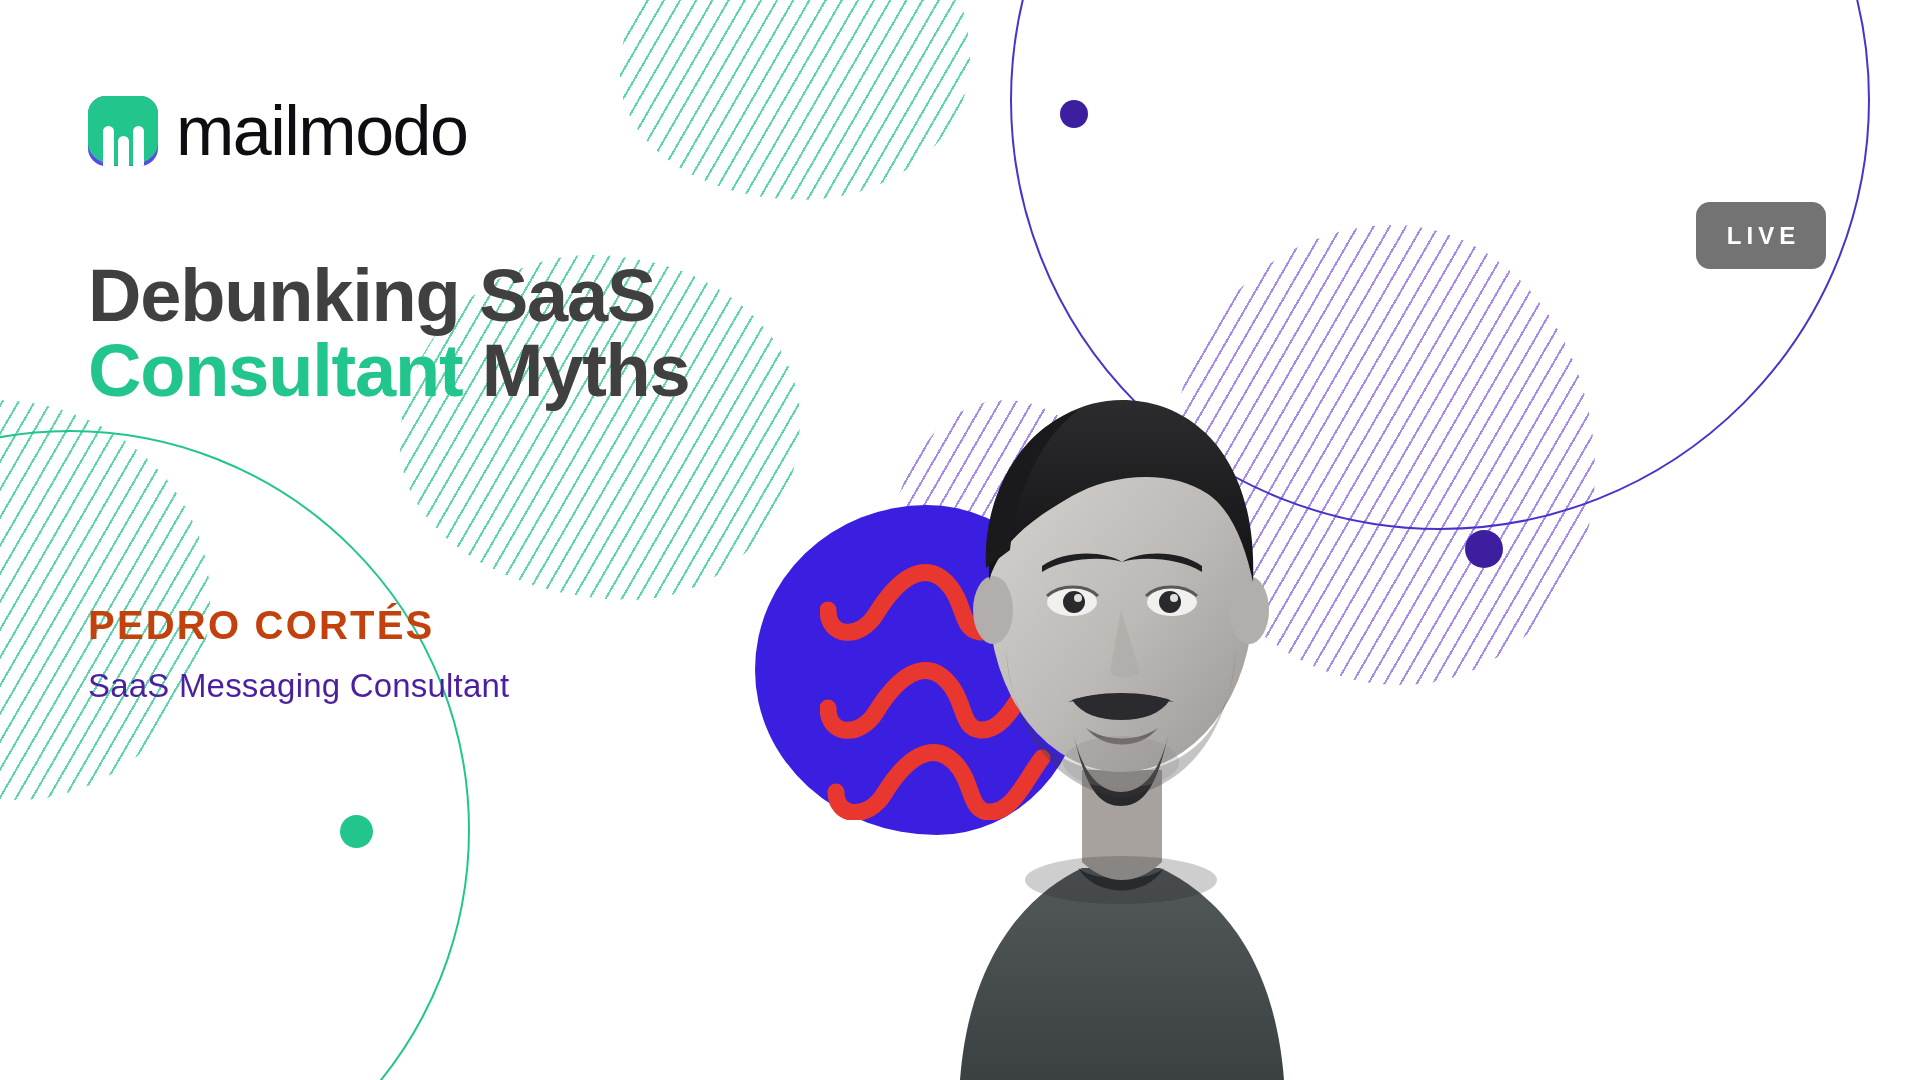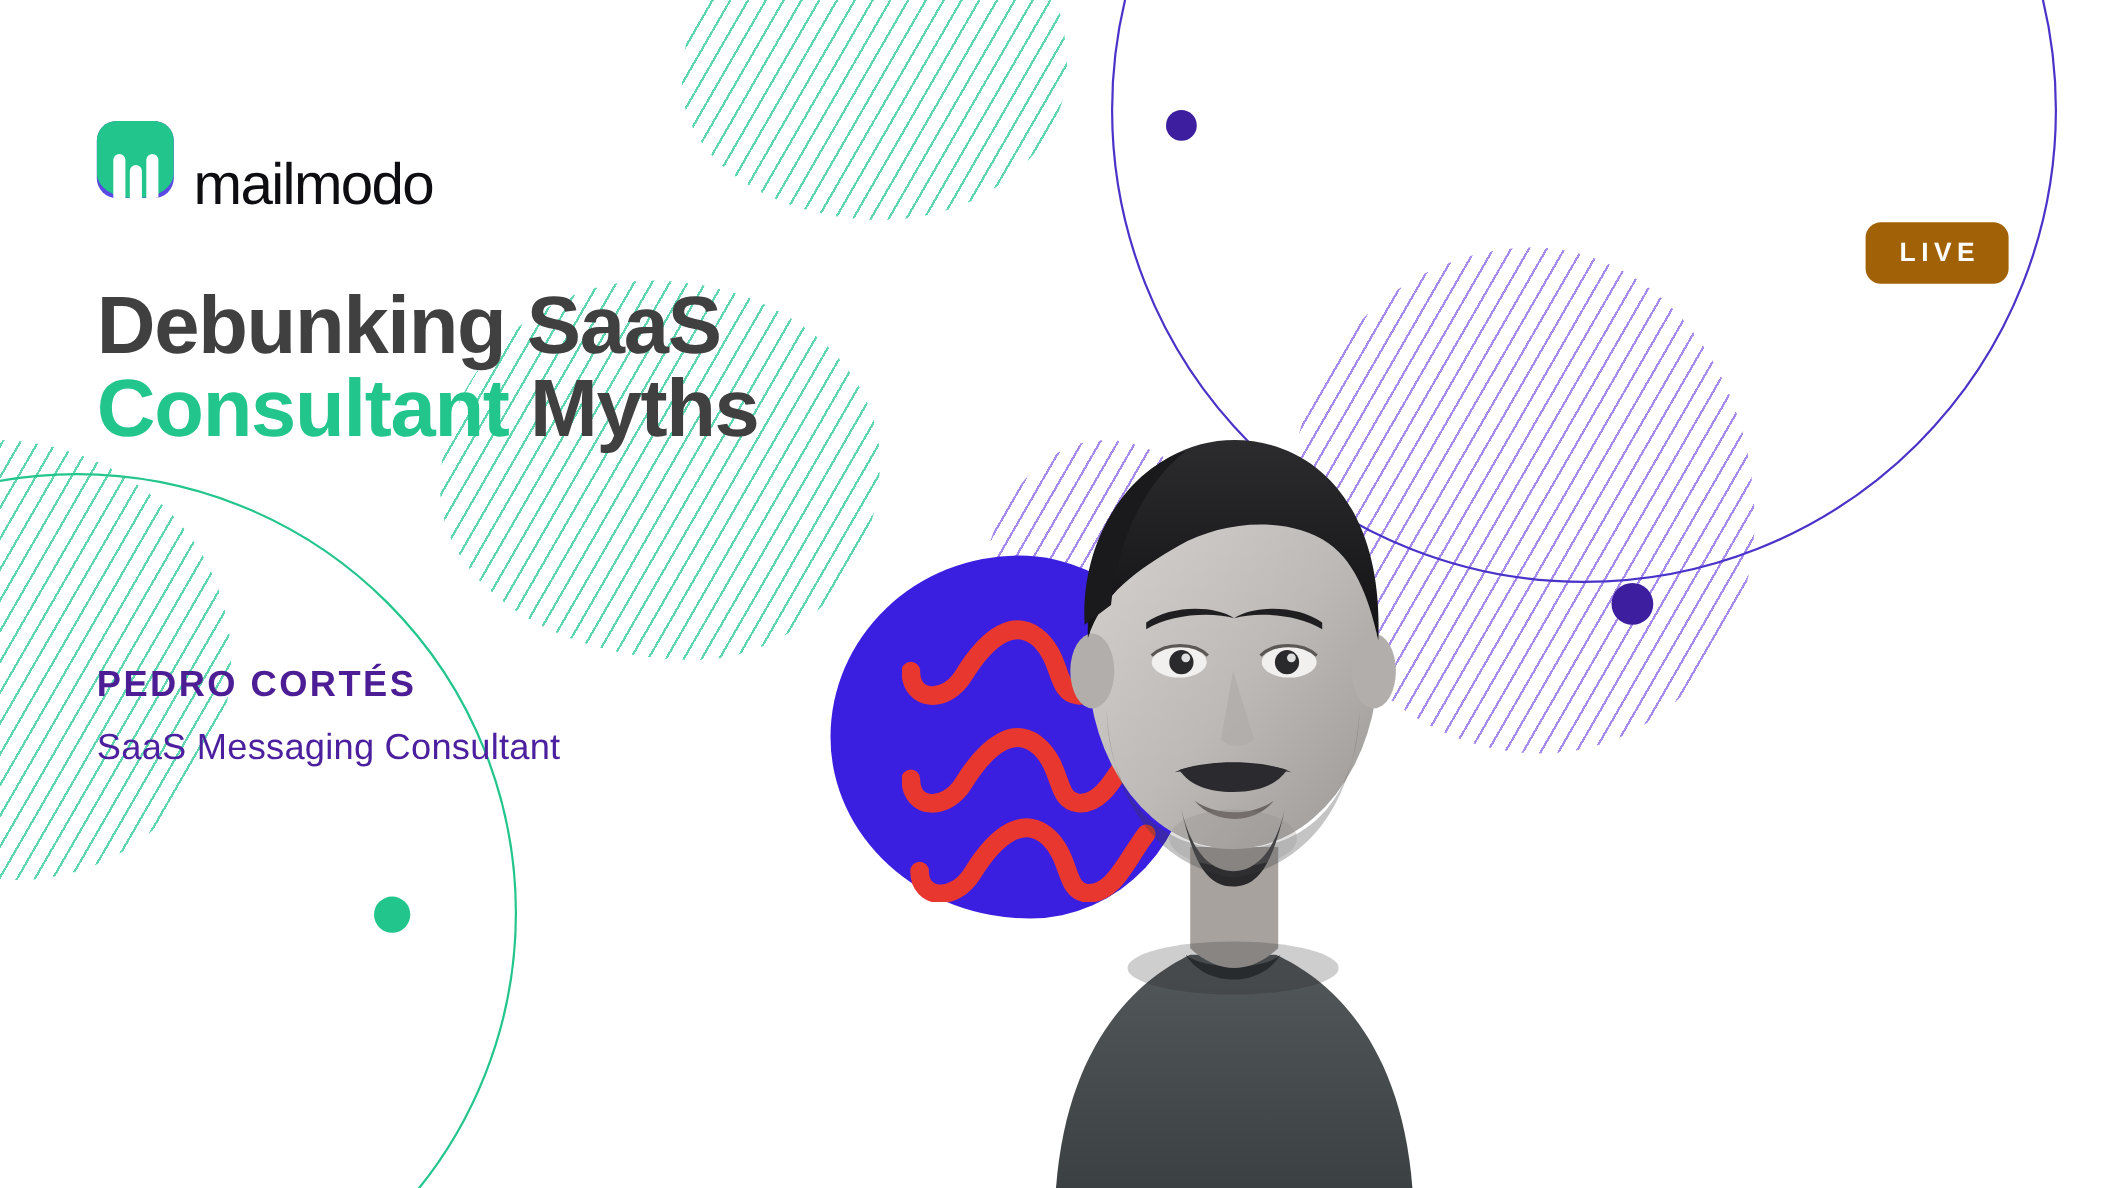--- a/index.html
+++ b/index.html
@@ -95,51 +95,51 @@
   }
   .logo-mark .bar {
     position:absolute; bottom:0; width:11px; background:#ffffff;
     border-radius:6px 6px 0 0;
   }
   .logo-mark .bar1 { left:15px; height:40px; }
   .logo-mark .bar2 { left:30px; height:30px; }
   .logo-mark .bar3 { left:45px; height:40px; }
 
   .logo-word {
-    font-size:53px; font-weight:400; color:#0d0d12;
-    letter-spacing:-1.5px; line-height:1; white-space:nowrap;margin-top:45px;
+    font-size:70px; font-weight:400; color:#0d0d12;
+    letter-spacing:-1.5px; line-height:1; white-space:nowrap;
   }
 
   
   .headline {
     position:absolute; left:88px; top:258px; z-index:10;
     font-weight:700; font-size:74px; line-height:1.02;
     letter-spacing:-1.2px;
   }
   .headline .line { white-space:nowrap; display:block; }
   .t-purple { color:#404040; }
   .t-green  { color:#22c58b; }
 
   
   .speaker { position:absolute; left:88px; top:605px; z-index:10; }
   .speaker-name {
-    font-size:33px; font-weight:700; color:#4c1d95;
+    font-size:40px; font-weight:700; color:#c2410c;
     letter-spacing:2.2px; line-height:1; white-space:nowrap;
   }
   .speaker-role {
     margin-top:24px;
     font-size:33px; font-weight:400; color:#4b1f9e;
     letter-spacing:0.2px; line-height:1; white-space:nowrap;
   }
 
   
   .live-badge {
     position:absolute; left:1696px; top:202px; z-index:20;
-    width:130px; height:56px; border-radius:14px;
-    background:#a16207;
+    width:130px; height:67px; border-radius:14px;
+    background:#737373;
     display:flex; align-items:center; justify-content:center;
   }
   .live-badge span {
     color:#ffffff; font-size:24px; font-weight:600;
     letter-spacing:5px; padding-left:5px;
   }
 
   
   .portrait { position:absolute; left:810px; top:250px; width:620px; height:830px; z-index:6; }
 </style>

